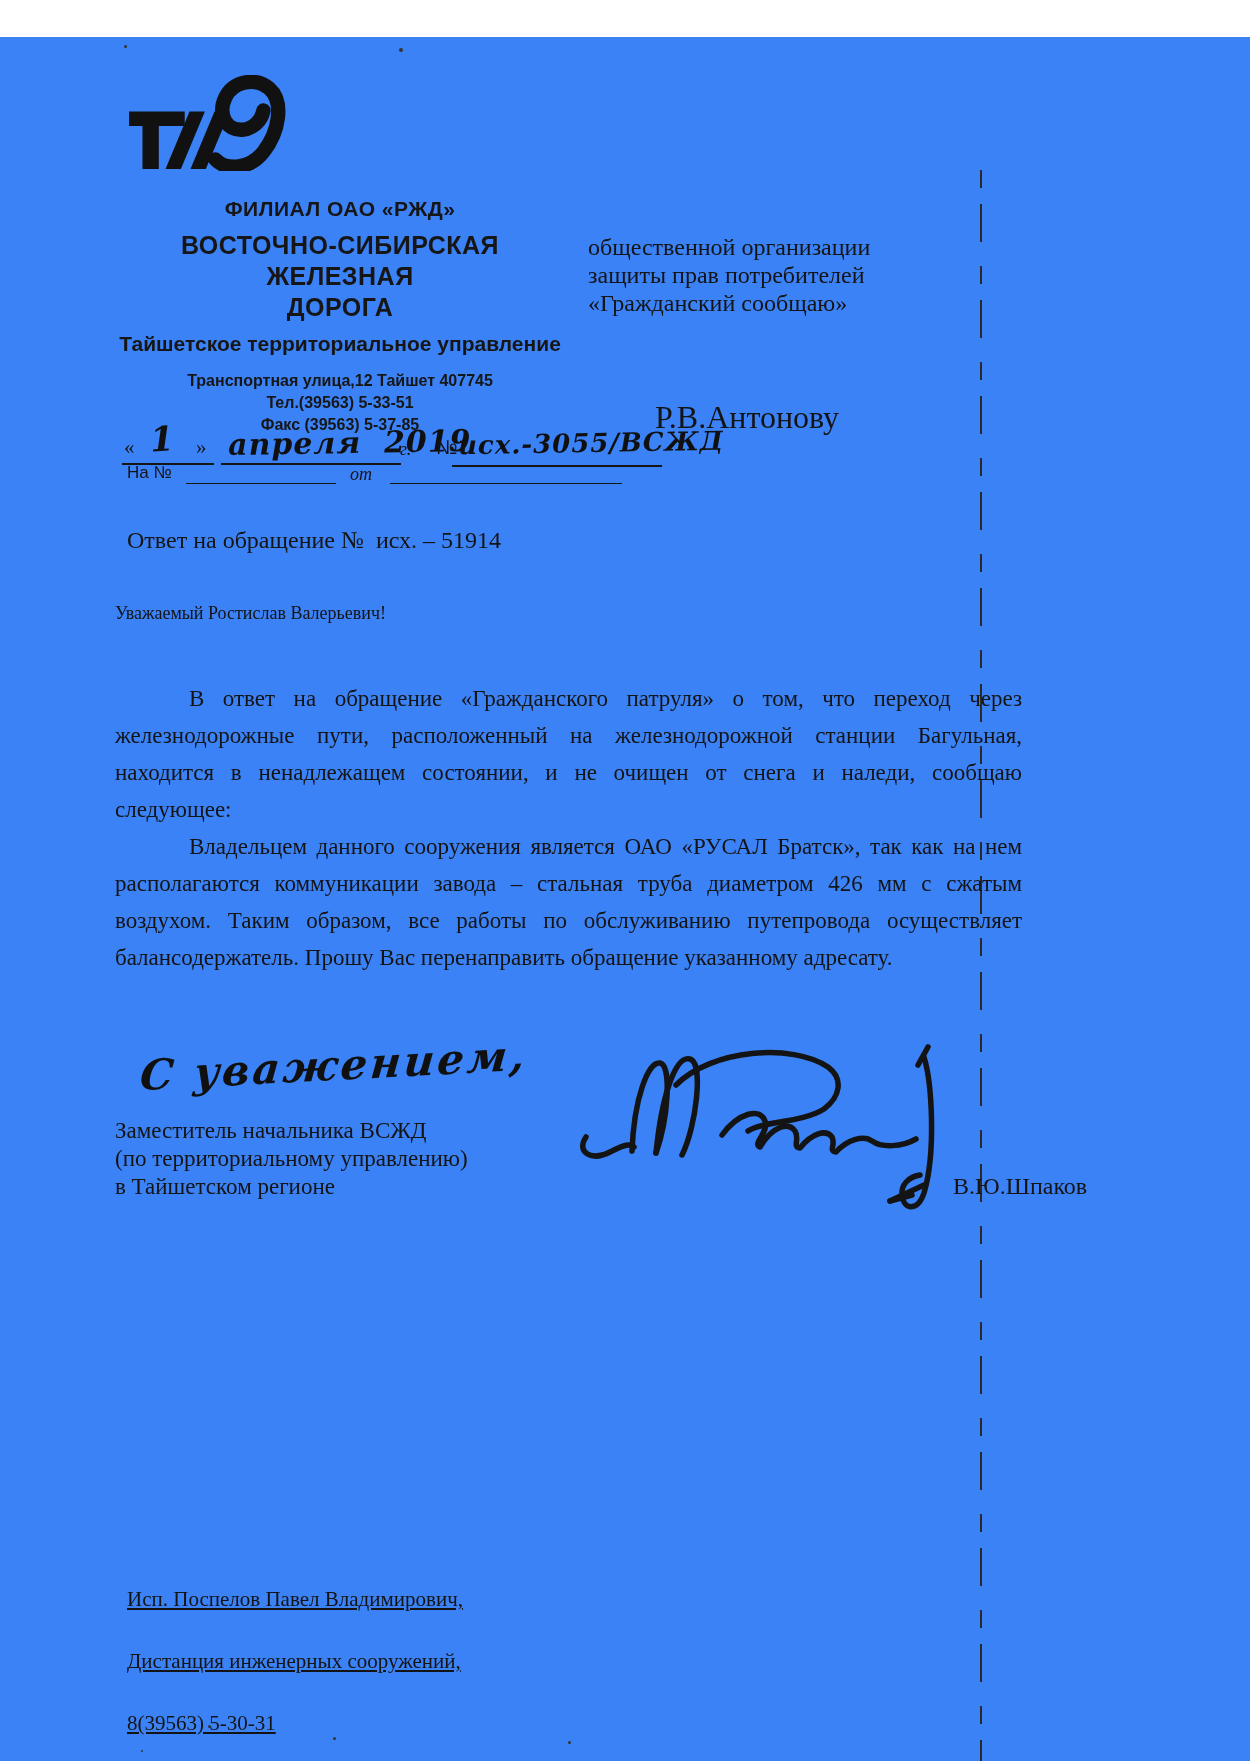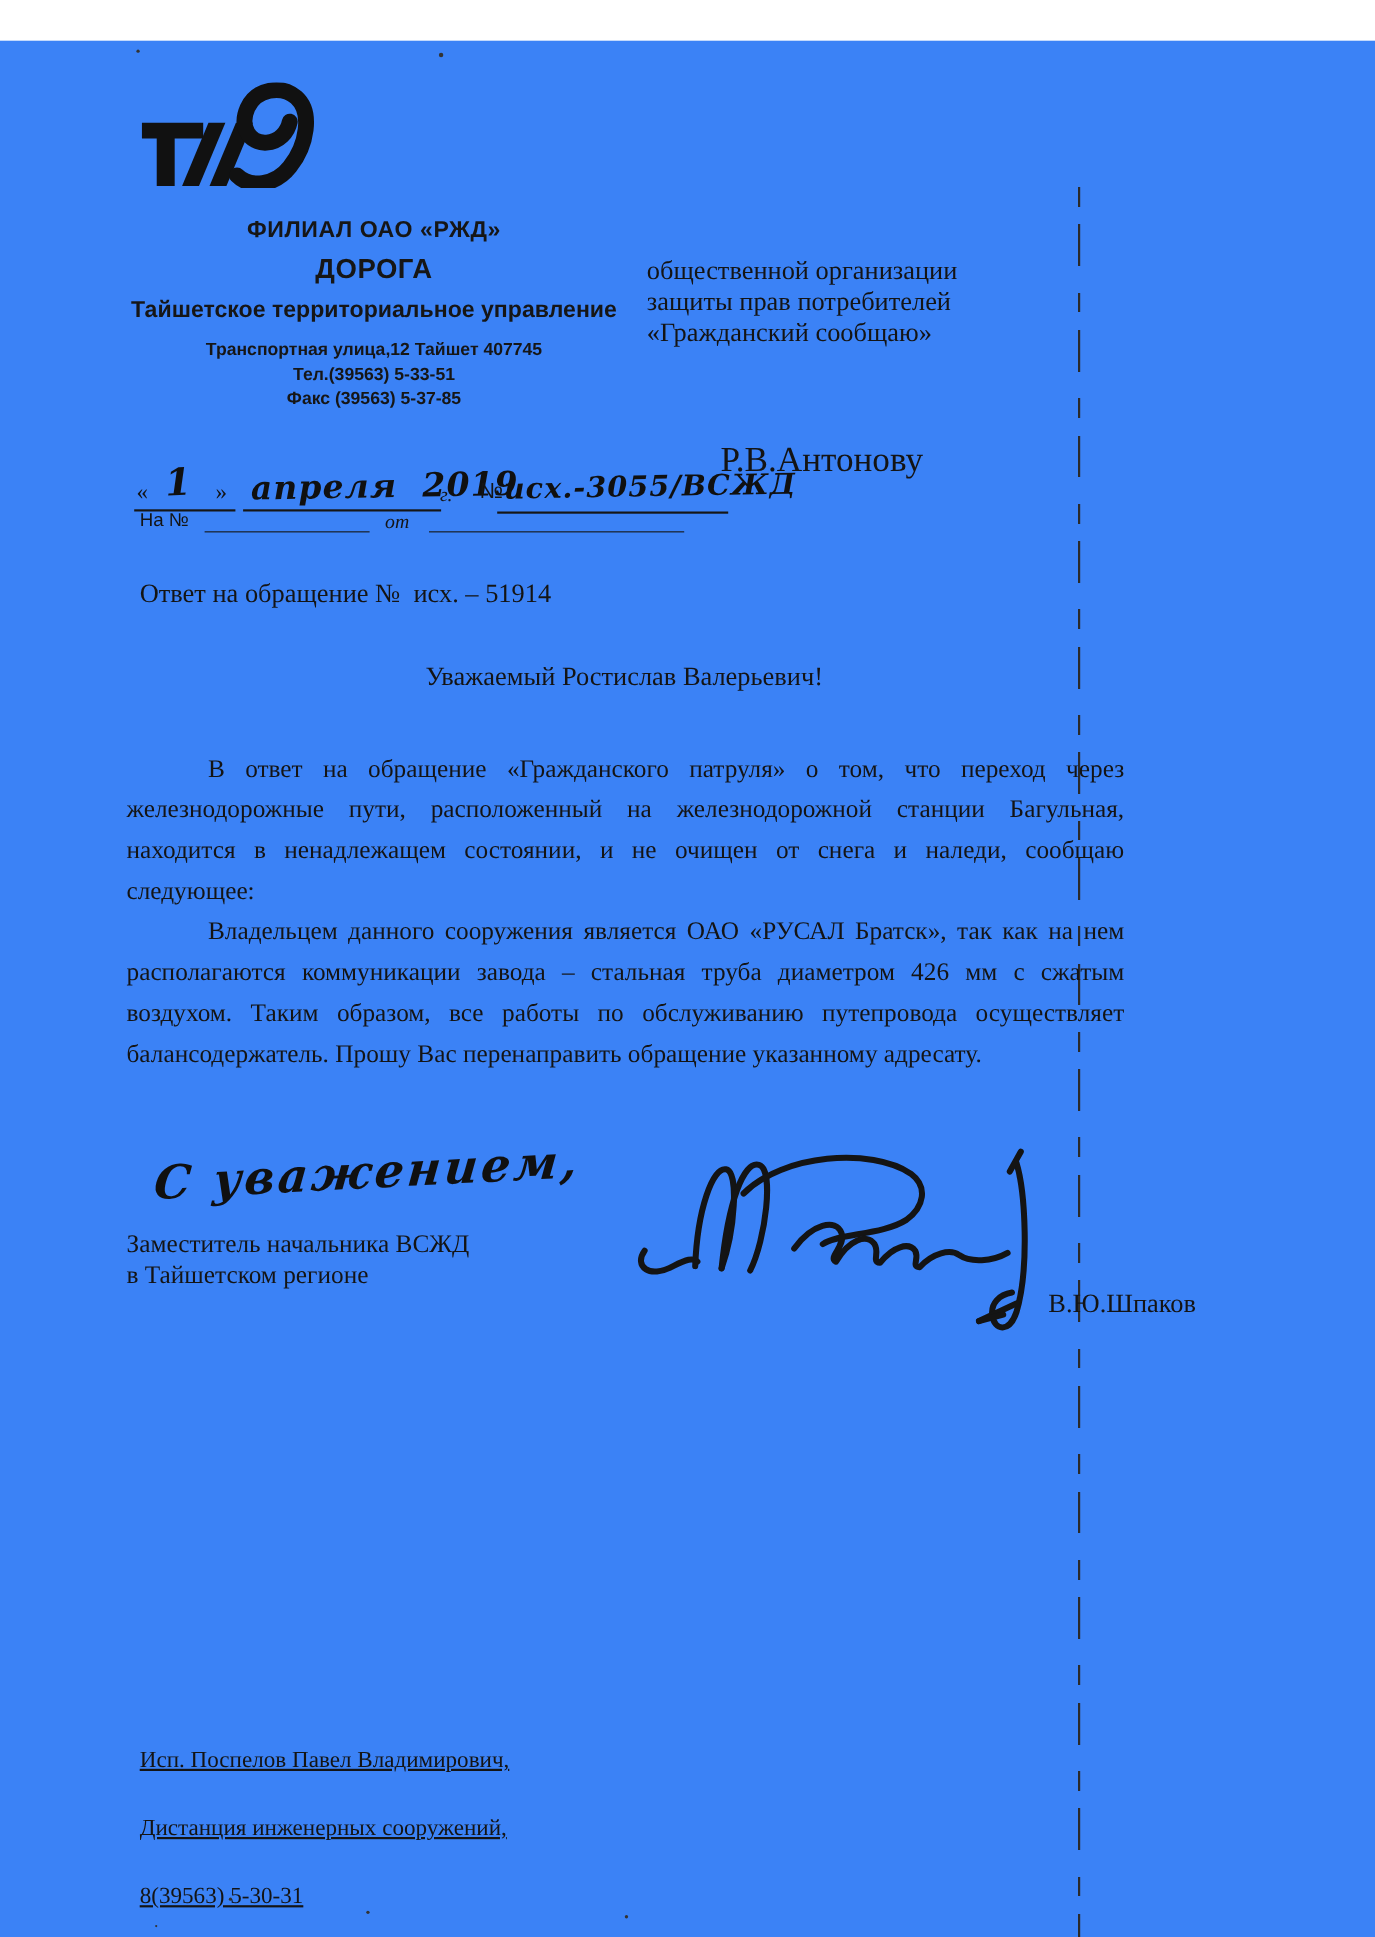--- a/index.html
+++ b/index.html
@@ -43,21 +43,21 @@
   .u-month{left:221px;top:400px;width:180px;height:26px;}
   .u-number{left:452px;top:402px;width:210px;height:26px;}
 
   
   .ref-label{position:absolute;left:127px;top:426px;font-size:17px;font-family:"Liberation Sans",sans-serif;}
   .u-ref1{left:186px;top:420px;width:150px;height:26px;border-bottom-width:1px;}
   .ref-ot{position:absolute;left:350px;top:427px;font-size:18px;font-style:italic;}
   .u-ref2{left:390px;top:420px;width:232px;height:26px;border-bottom-width:1px;}
 
   .subject{position:absolute;left:127px;top:490px;font-size:24px;white-space:pre;}
-  .salutation{position:absolute;left:115px;top:566px;width:905px;text-align:center;font-size:24px;}
+  .salutation{position:absolute;left:115px;top:566px;width:905px;font-size:18px;}
 
   .body-text{position:absolute;left:115px;top:643px;width:907px;font-size:23px;line-height:37px;
              text-align:justify;}
   .body-text p{margin:0;text-indent:74px;}
 
   .closing-hw{left:140px;top:1004px;font-size:42px;letter-spacing:3px;transform:rotate(-3deg) skewX(-8deg);}
 
   .position-block{position:absolute;left:115px;top:1080px;width:520px;font-size:23px;line-height:28px;}
   .signer-name{position:absolute;left:953px;top:1136px;font-size:24px;}
   .signature-svg{position:absolute;left:572px;top:998px;}
@@ -81,20 +81,21 @@
     <g fill="#111">
       <path d="M14,38 H72 V53 H45 V98 H28 V53 H14 Z"></path>
       <polygon points="52,98 68,98 93,38 77,38"></polygon>
       <polygon points="78,98 94,98 119,38 103,38"></polygon>
     </g>
     <path d="M104,88 C116,100 140,98 154,80 C170,60 176,28 160,14 C146,2 122,6 114,24 C106,42 116,58 132,57 C144,56 152,47 154,37" fill="none" stroke="#111" stroke-width="15" stroke-linecap="round"></path>
   </svg>
 
   <div class="letterhead">
     <div class="lh-branch">ФИЛИАЛ ОАО «РЖД»</div>
+    <div class="lh-road1">ВОСТОЧНО-СИБИРСКАЯ ЖЕЛЕЗНАЯ</div>
     <div class="lh-road2">ДОРОГА</div>
     <div class="lh-division">Тайшетское территориальное управление</div>
     <div class="lh-addr">Транспортная улица,12 Тайшет 407745</div>
     <div class="lh-tel">Тел.(39563) 5-33-51</div>
     <div class="lh-fax">Факс (39563) 5-37-85</div>
   </div>
 
   <div class="recipient">
     <div>общественной организации</div>
     <div>защиты прав потребителей</div>
@@ -124,20 +125,21 @@
 
   <div class="body-text">
     <p>В ответ на обращение  «Гражданского патруля» о том, что переход через железнодорожные пути, расположенный на железнодорожной станции Багульная, находится в ненадлежащем состоянии, и не очищен от снега и наледи, сообщаю следующее:</p>
     <p>Владельцем данного сооружения является ОАО «РУСАЛ Братск», так как на нем располагаются коммуникации завода – стальная труба диаметром 426 мм с сжатым воздухом. Таким образом, все работы по обслуживанию путепровода осуществляет балансодержатель. Прошу Вас перенаправить обращение указанному адресату.</p>
   </div>
 
   <div class="hw closing-hw">С уважением,</div>
 
   <div class="position-block">
     <div>Заместитель начальника ВСЖД</div>
+    <div>(по территориальному управлению)</div>
     <div>в Тайшетском регионе</div>
   </div>
 
   <svg class="signature-svg" width="400" height="190" viewBox="0 0 400 190" aria-hidden="true">
     <g fill="none" stroke="#141414" stroke-width="5.5" stroke-linecap="round" stroke-linejoin="round">
       <path d="M14,102 C4,116 18,128 40,116 C52,110 58,108 62,112"></path>
       <path d="M60,116 C62,64 76,26 88,28 C100,30 96,84 84,118"></path>
       <path d="M84,118 C90,58 104,20 118,24 C132,28 124,92 110,120"></path>
       <path d="M104,50 C140,14 220,8 256,32 C272,44 268,62 252,74 C230,88 190,86 176,96"></path>
       <path d="M150,100 C166,78 188,72 193,86 C197,98 180,108 188,112 C200,92 216,86 223,96 C228,104 220,112 228,113 C240,98 254,94 260,102 C264,110 256,116 264,117 C276,104 292,100 300,106 C310,113 330,112 344,104"></path>

